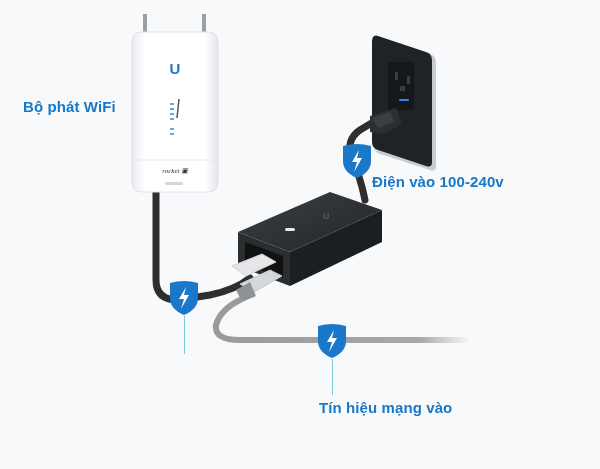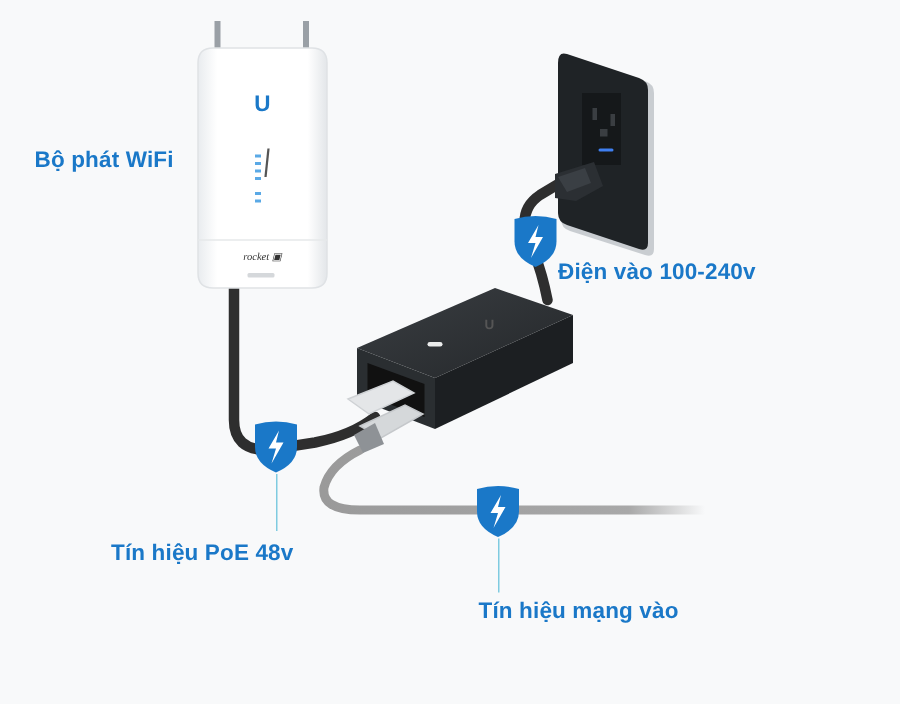--- a/index.html
+++ b/index.html
@@ -115,21 +115,20 @@
   </div>
   <span class="label" style="left:372px; top:161px;margin-top:12px;">Điện vào 100-240v</span>
 
   <div class="shield" style="left:169px; top:280px;">
     <svg width="30" height="36" viewBox="0 0 30 36">
       <path d="M1 3 Q15 -1 29 3 L29 18 Q29 29 15 35 Q1 29 1 18 Z" fill="#1a78c8"></path>
       <path d="M17 7 L10 19 L15 19 L12 29 L20 15 L15 15 Z" fill="#ffffff"></path>
     </svg>
   </div>
   <div class="leader" style="left:184px; top:316px; height:38px;"></div>
-  <span class="label" style="left:74px; top:360px;">Tín hiệu PoE 48v</span>
 
   <div class="shield" style="left:317px; top:323px;">
     <svg width="30" height="36" viewBox="0 0 30 36">
       <path d="M1 3 Q15 -1 29 3 L29 18 Q29 29 15 35 Q1 29 1 18 Z" fill="#1a78c8"></path>
       <path d="M17 7 L10 19 L15 19 L12 29 L20 15 L15 15 Z" fill="#ffffff"></path>
     </svg>
   </div>
   <div class="leader" style="left:332px; top:359px; height:36px;"></div>
   <span class="label" style="left:271px; top:399px;margin-left:48px;">Tín hiệu mạng vào</span>
 

